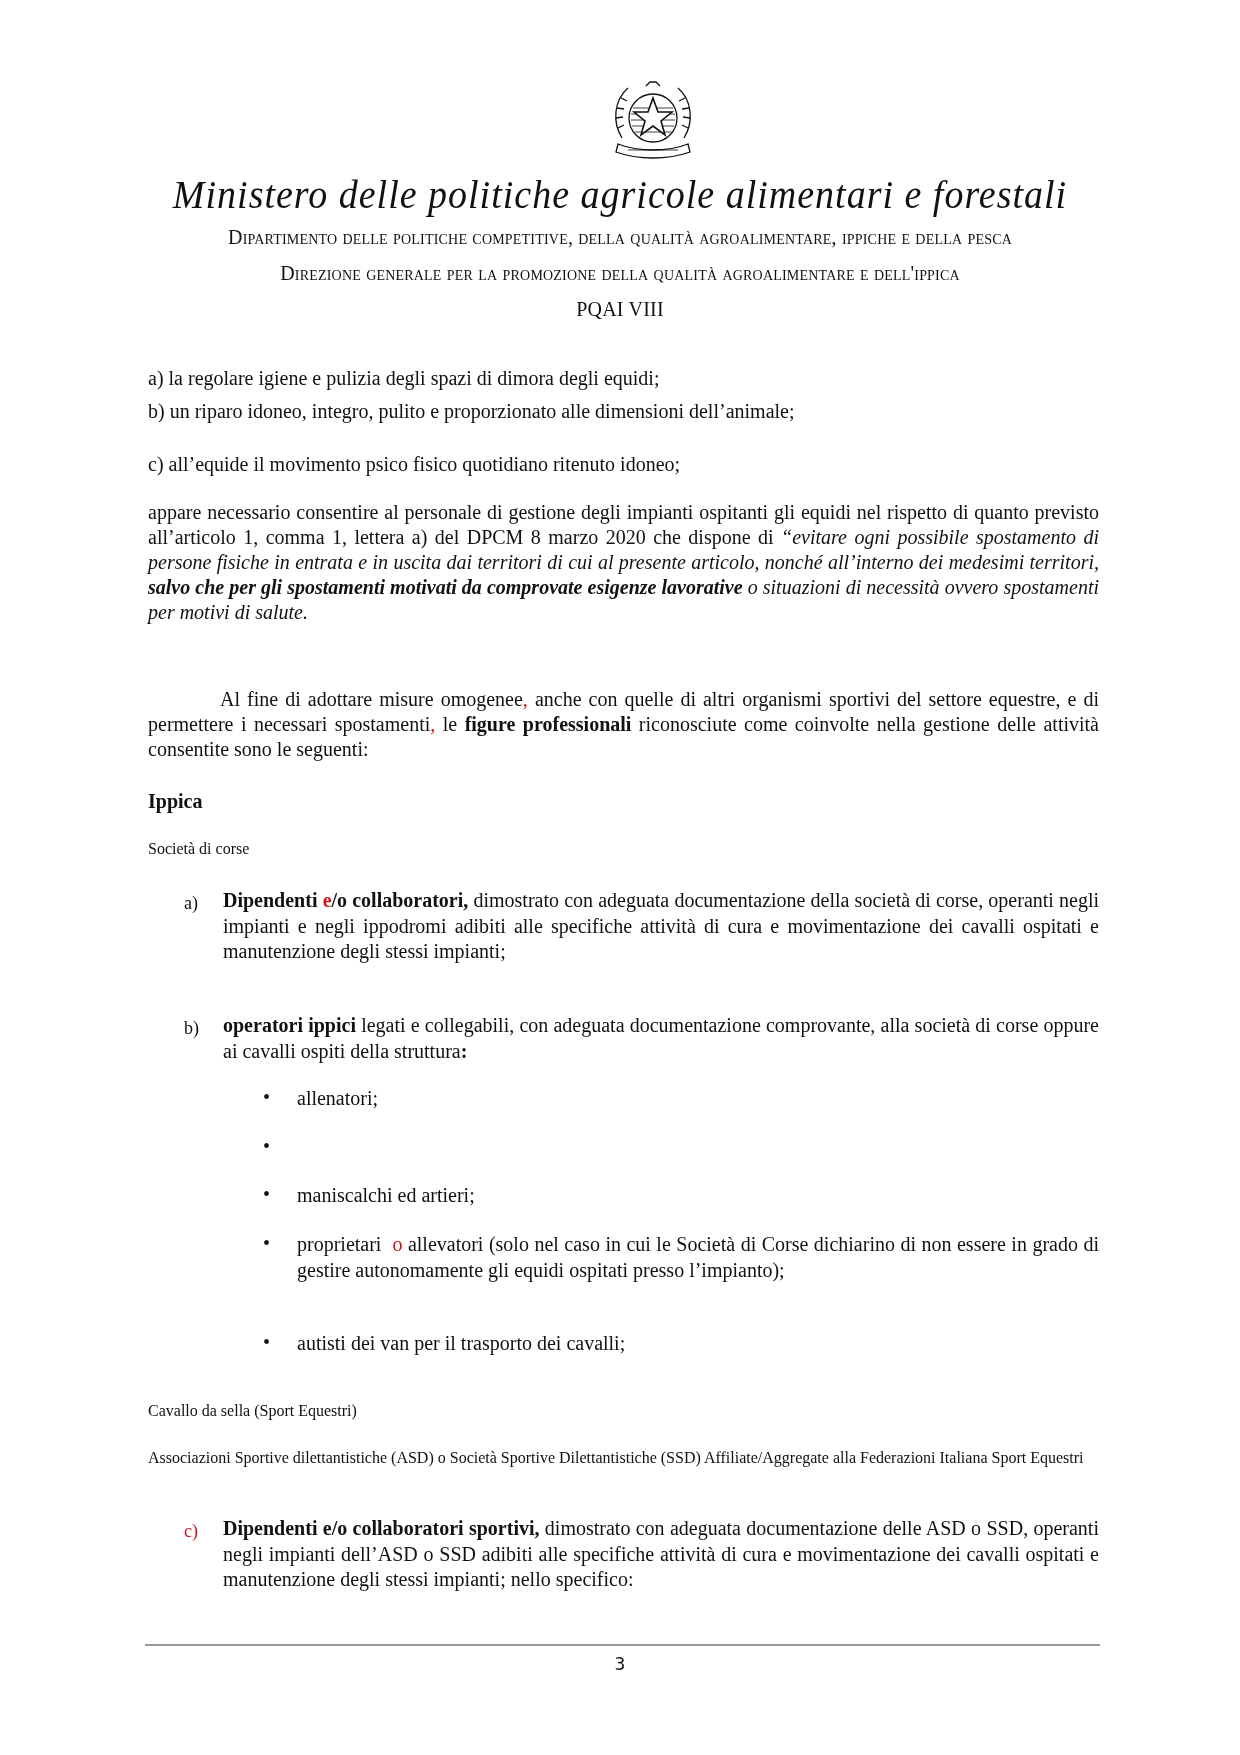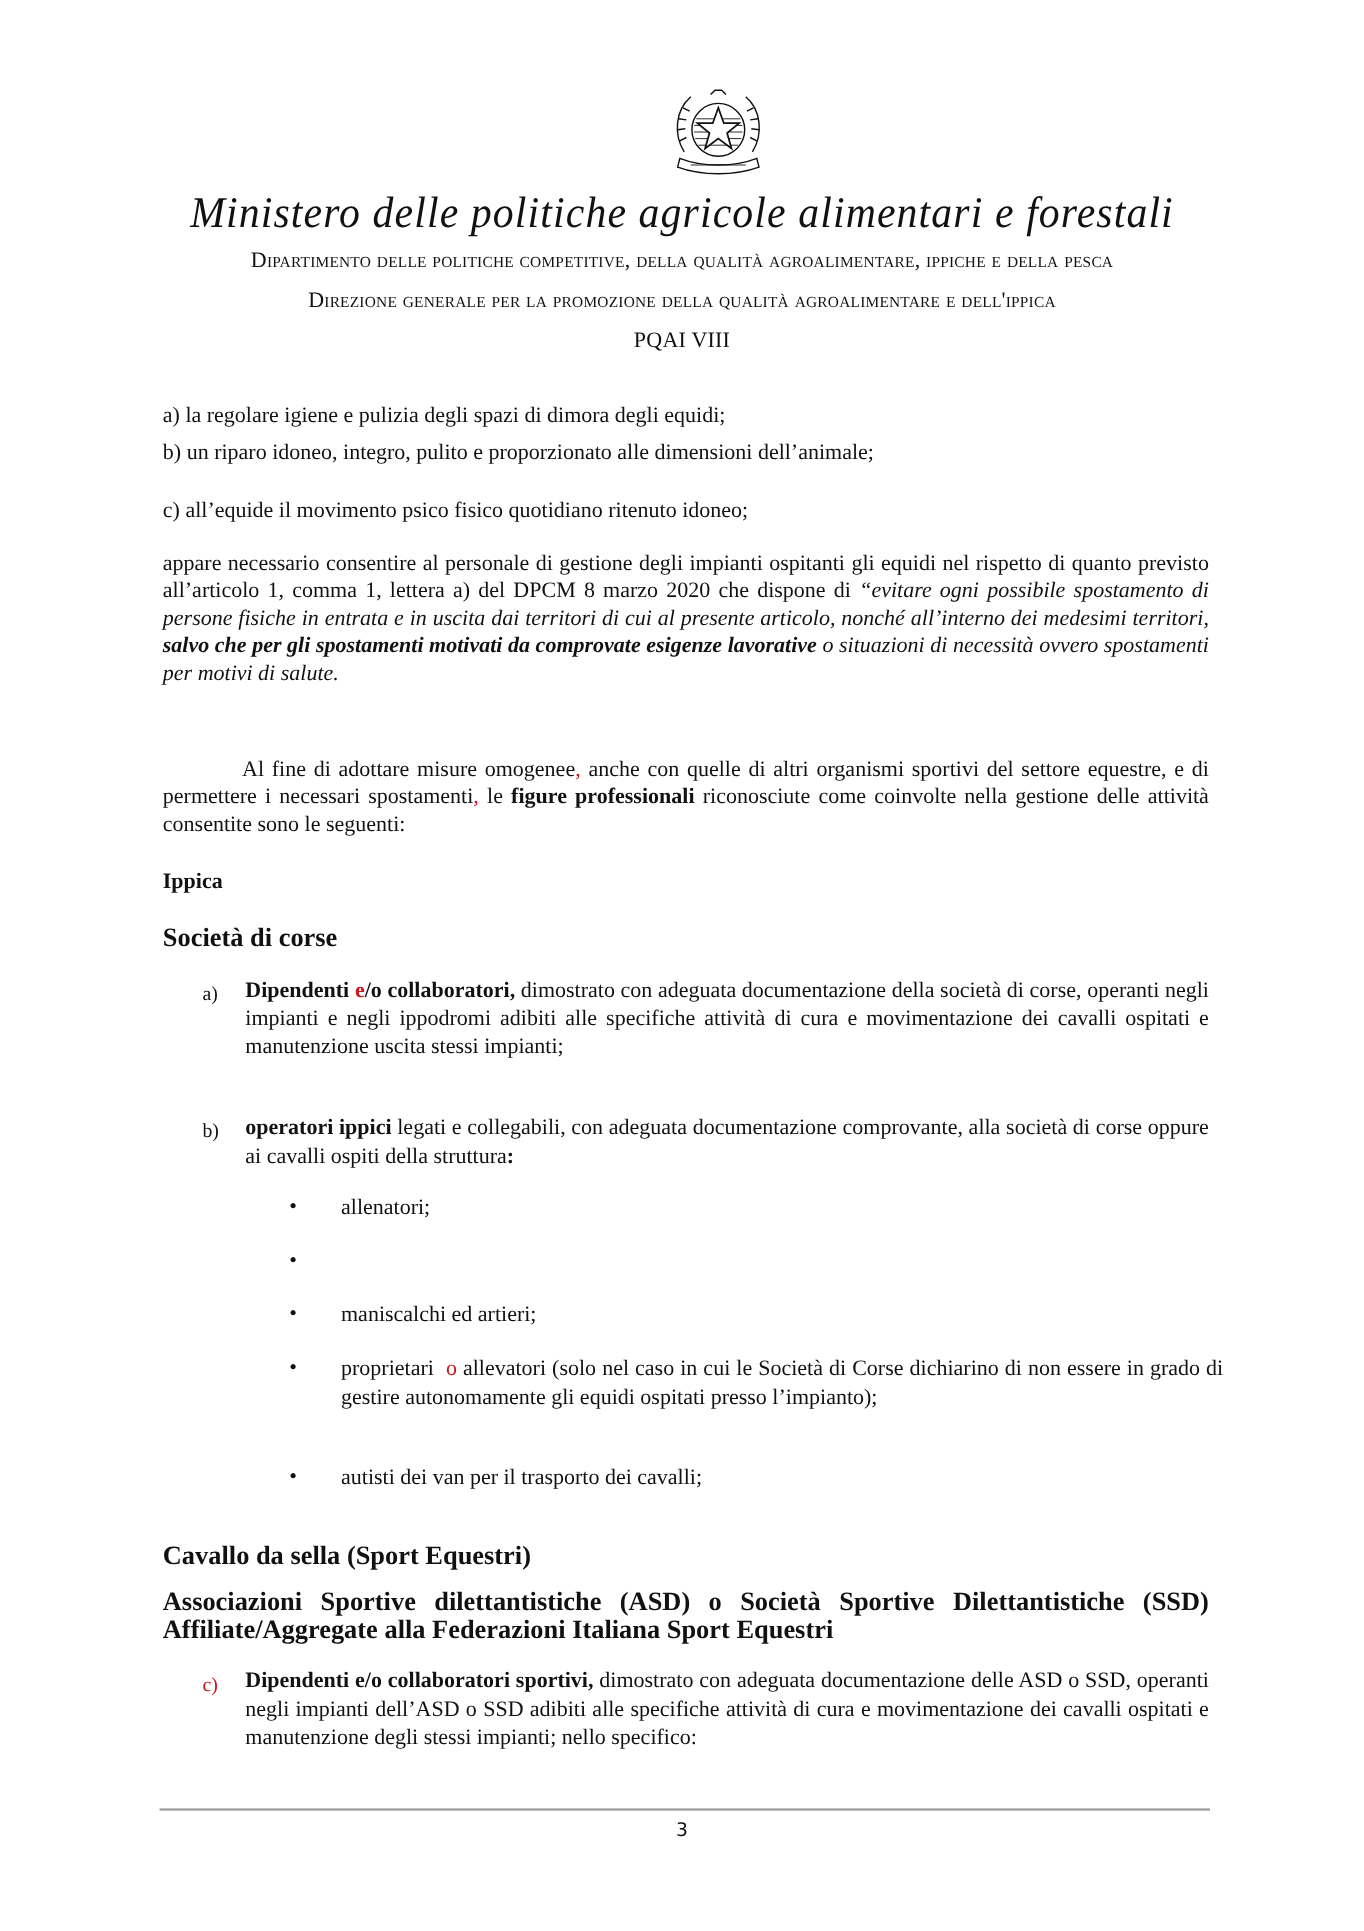--- a/index.html
+++ b/index.html
@@ -19,26 +19,26 @@
   .dept3 { top:298px; }
 
   .body-text { position:absolute; left:148px; width:951px; font-size:20px; line-height:25px; }
   .justify { text-align:justify; text-align-last:left; }
   .red { color:#d0121a; }
   .bi { font-weight:bold; font-style:italic; }
   .it { font-style:italic; }
   .b { font-weight:bold; }
 
   .h-ippica { position:absolute; left:148px; top:790px; font-size:20px; font-weight:bold; }
-  .h-sub { position:absolute; left:148px; font-size:24px; font-weight:bold; }
+  .h-sub { position:absolute; left:148px; font-size:16px; font-weight:normal; }
 
   .li-letter { position:absolute; left:184px; font-size:18px; }
   .li-body { position:absolute; left:223px; width:876px; font-size:20px; line-height:25.5px; text-align:justify; }
   .bullet { position:absolute; left:263px; font-size:20px; }
-  .bullet-text { position:absolute; left:310px; width:802px; font-size:20px; line-height:25.5px; text-align:justify; }
+  .bullet-text { position:absolute; left:297px; width:802px; font-size:20px; line-height:25.5px; text-align:justify; }
 
   .footer-rule { position:absolute; left:145px; top:1644px; width:955px; height:2px; background:#9a9a9a; }
   .page-number { position:absolute; left:0; width:1240px; top:1654px; text-align:center;
                  font-family:"DejaVu Sans","Liberation Sans",sans-serif; font-size:17px; }
 </style>
 </head>
 <body>
 
 <div class="page">
 
@@ -72,21 +72,21 @@
 
   <div class="body-text justify" style="top:687px; text-indent:72px;">
     <span>Al fine di adottare misure omogenee</span><span class="red">,</span><span> anche con quelle di altri organismi sportivi del settore equestre, e di permettere i necessari spostamenti</span><span class="red">,</span><span> le </span><span class="b">figure professionali</span><span> riconosciute come coinvolte nella gestione delle attività consentite sono le seguenti:</span>
   </div>
 
   <div class="h-ippica">Ippica</div>
   <div class="h-sub" style="top:840px;">Società di corse</div>
 
   <div class="li-letter" style="top:893px;">a)</div>
   <div class="li-body" style="top:888px;">
-    <span class="b">Dipendenti </span><span class="b red">e</span><span class="b">/o collaboratori,</span><span> dimostrato con adeguata documentazione della società di corse, operanti negli impianti e negli ippodromi adibiti alle specifiche attività di cura e movimentazione dei cavalli ospitati e manutenzione uscita stessi impianti;</span>
+    <span class="b">Dipendenti </span><span class="b red">e</span><span class="b">/o collaboratori,</span><span> dimostrato con adeguata documentazione della società di corse, operanti negli impianti e negli ippodromi adibiti alle specifiche attività di cura e movimentazione dei cavalli ospitati e manutenzione degli stessi impianti;</span>
   </div>
 
   <div class="li-letter" style="top:1018px;">b)</div>
   <div class="li-body" style="top:1013px;">
     <span class="b">operatori ippici</span><span> legati e collegabili, con adeguata documentazione comprovante, alla società di corse oppure ai cavalli ospiti della struttura</span><span class="b">:</span>
   </div>
 
   <div class="bullet" style="top:1086px;">•</div>
   <div class="bullet-text" style="top:1086px;">allenatori;</div>
 

